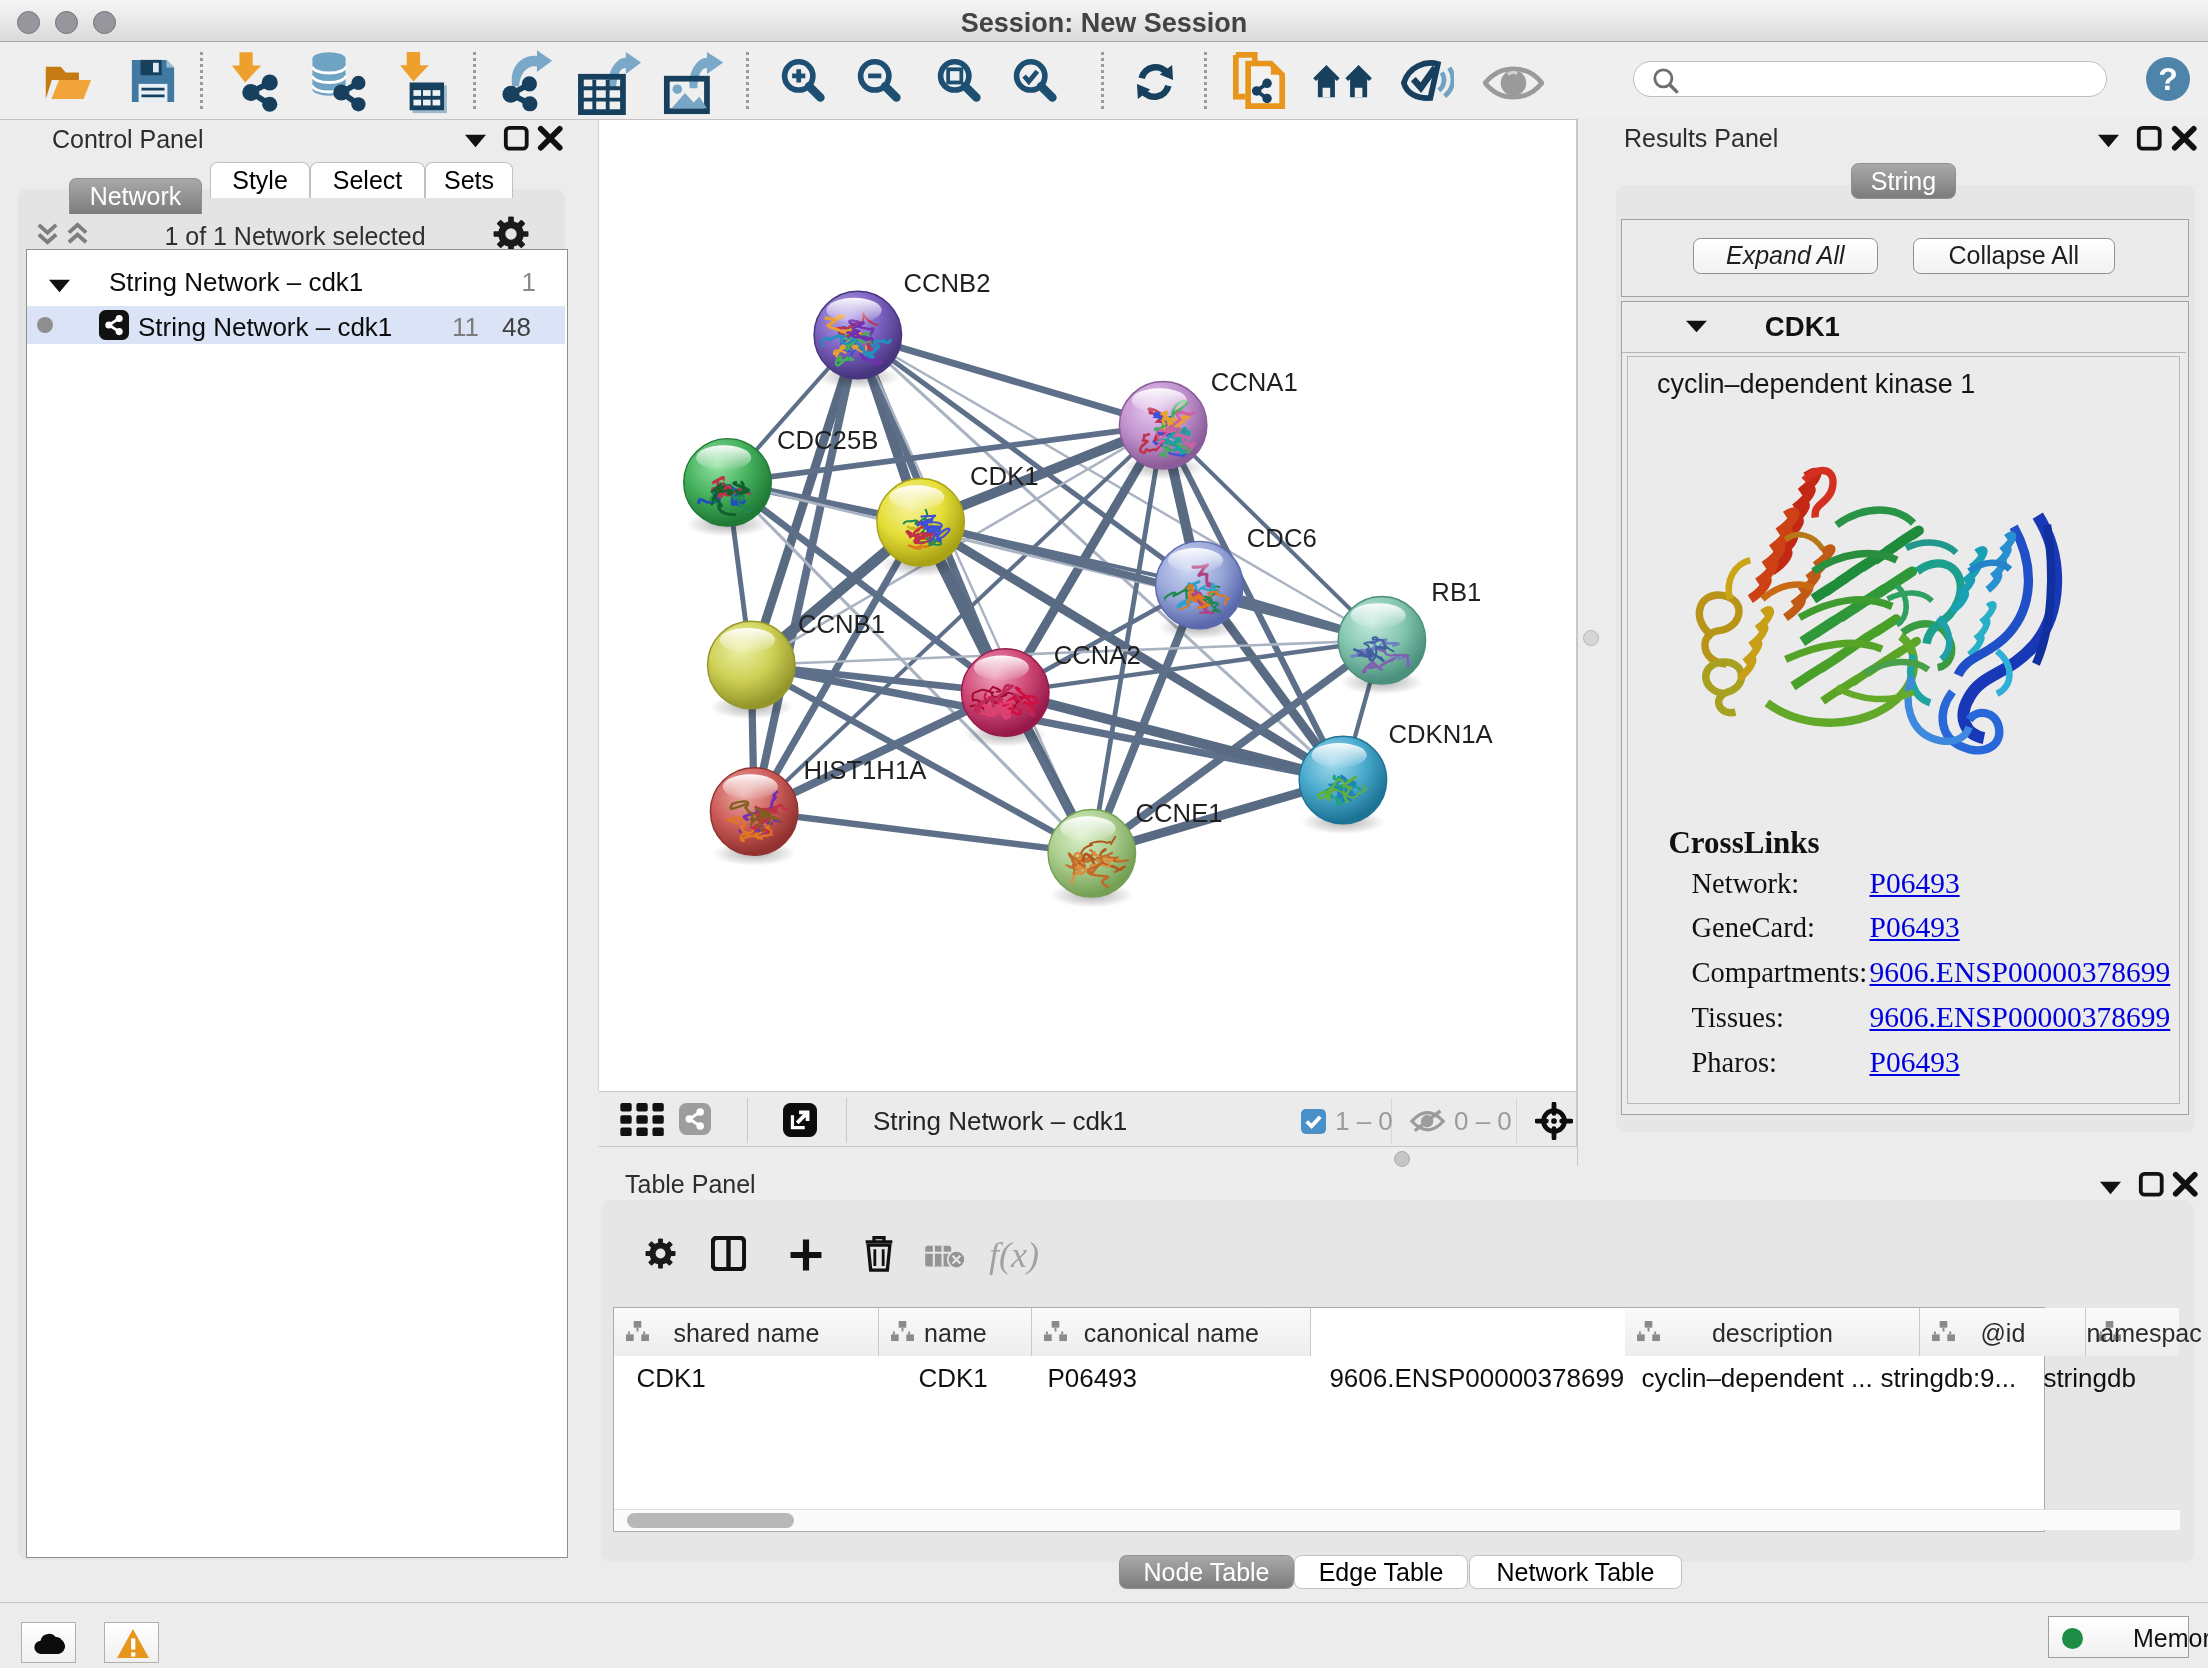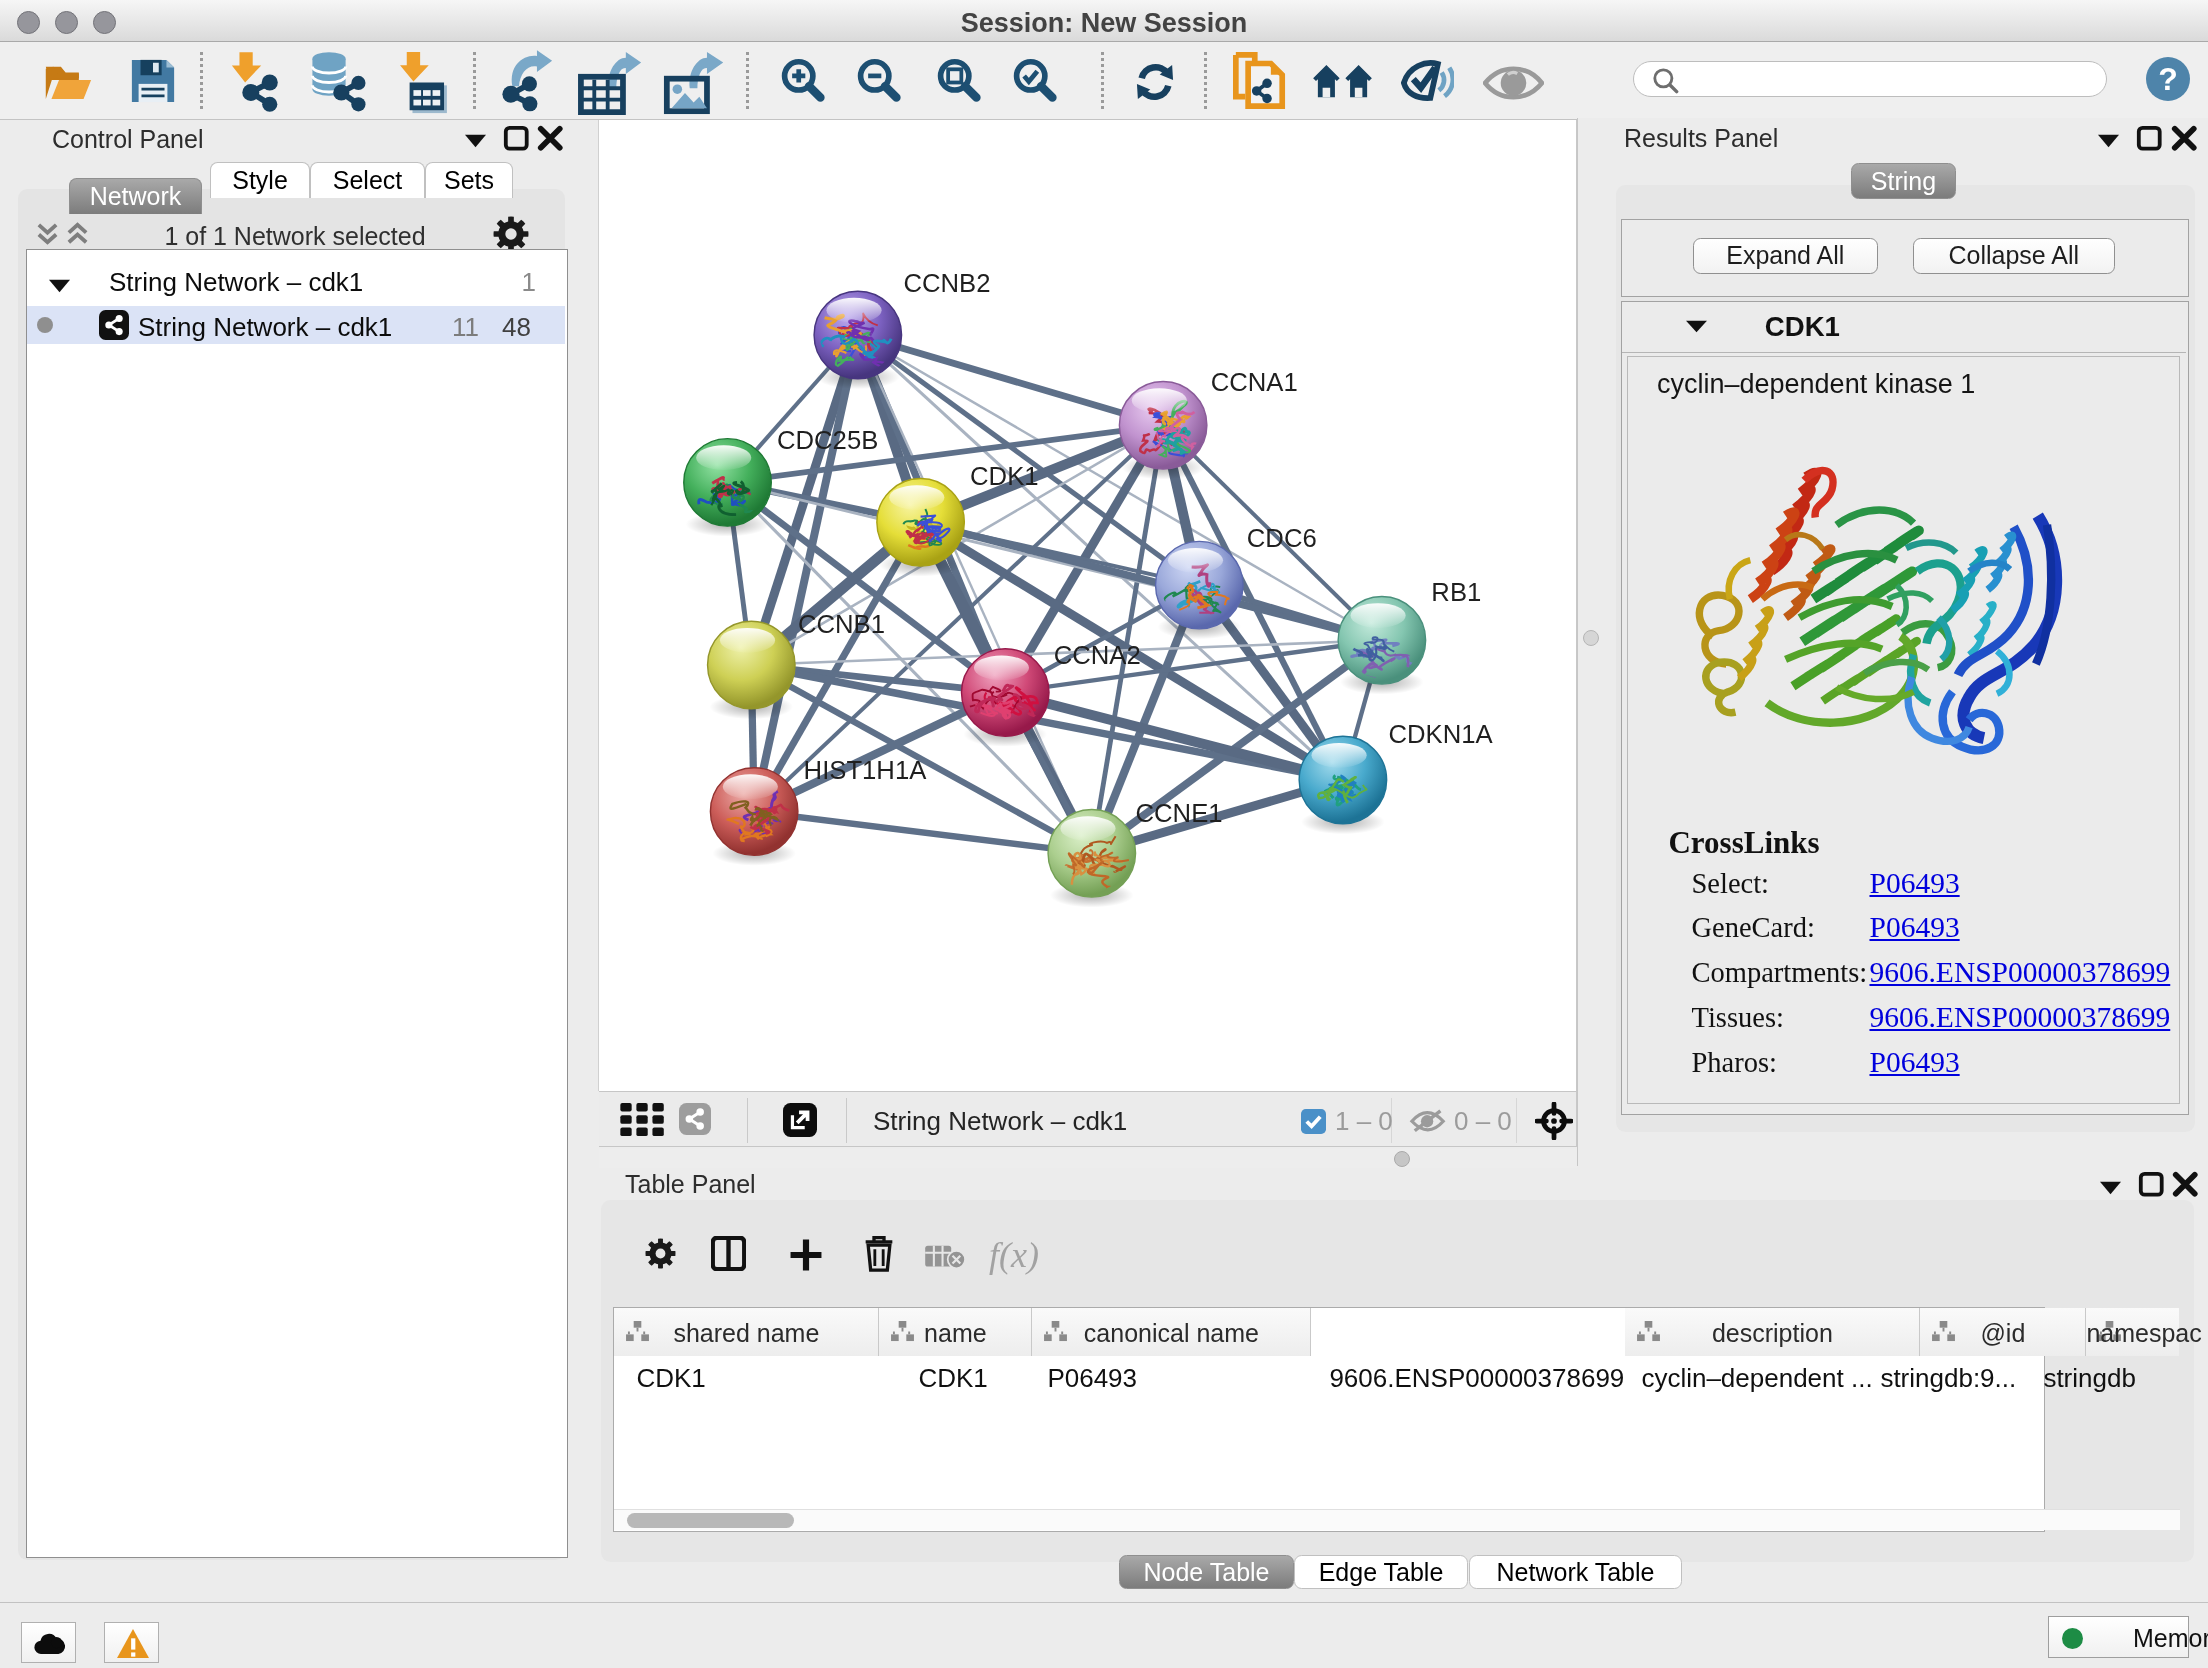--- a/index.html
+++ b/index.html
@@ -651,21 +651,21 @@
     </svg>
   <svg class="abs" style="left:557px;top:5.7px;" width="28.5" height="28.5" viewBox="0 0 30 30">
       <rect x="4" y="4" width="22" height="22" rx="4" fill="none" stroke="#111" stroke-width="4"></rect>
     </svg>
   <svg class="abs" style="left:592px;top:5.7px;" width="28.5" height="28.5" viewBox="0 0 30 30">
       <path d="M5 5 L25 25 M25 5 L5 25" stroke="#111" stroke-width="6" stroke-linecap="round"></path>
     </svg>
   <div class="abs" style="left:273px;top:45px;width:105px;height:36px;background:linear-gradient(#a9a9a9,#7c7c7c);border:1px solid #8f8f8f;border-radius:7.6px;color:#fff;font-size:25px;text-align:center;line-height:34px;z-index:3;">String</div>
   <div id="rp-cont">
     <div class="rbox" style="top:34px;height:78px;">
-      <div class="btn" style="left:71px;top:18px;width:185px;height:36px;line-height:32px;">Expand All</div>
+      <div class="btn" style="left:71px;top:18px;width:185px;height:36px;line-height:32px;font-style:italic;">Expand All</div>
       <div class="btn" style="left:291px;top:18px;width:202px;height:36px;line-height:32px;">Collapse All</div>
     </div>
     <div class="rbox" style="top:116px;height:814px;">
       <svg class="abs" style="left:62px;top:15px;" width="25" height="19" viewBox="0 0 26 20">
           <path d="M2 4 h22 l-11 12 Z" fill="#111"></path>
         </svg>
       <div class="abs" style="left:143px;top:8.6px;font-size:27.6px;font-weight:bold;color:#111;">CDK1</div>
       <div class="abs" style="left:0px;top:50px;width:564px;height:1px;background:#b5b5b5;"></div>
       <div class="abs" style="left:5.7px;top:54px;width:553px;height:748px;border:1px solid #b9b9b9;">
         <div style="position:absolute;left:28.5px;top:12.4px;font-size:27px;color:#151515;">cyclin–dependent kinase 1</div>
@@ -703,21 +703,21 @@
             <path d="M 120 215 C 158 198 196 192 224 204" fill="none" stroke="#55a428" stroke-width="8"></path>
             <path d="M 205 230 C 230 215 258 214 274 226" fill="none" stroke="#4aa048" stroke-width="7"></path>
             <path d="M 175 245 C 200 260 235 262 258 250" fill="none" stroke="#66aa2a" stroke-width="7"></path>
             <path d="M 95 150 C 112 135 134 130 150 138" fill="none" stroke="#c86a14" stroke-width="7"></path>
             <path d="M 250 95 C 270 85 292 88 304 100" fill="none" stroke="#22988c" stroke-width="7"></path>
             <path d="M 318 120 C 334 108 352 108 362 118" fill="none" stroke="#2584c8" stroke-width="7"></path>
             <path d="M 285 170 C 300 185 300 205 288 215" fill="none" stroke="#20a0a8" stroke-width="7"></path>
             <path d="M 240 135 C 255 150 252 170 240 178" fill="none" stroke="#30a060" stroke-width="6"></path>
           </svg>
         <div class="serif" style="position:absolute;left:40px;top:468px;font-size:31px;font-weight:bold;color:#111;">CrossLinks</div>
-        <div class="serif" style="position:absolute;left:63px;top:511px;font-size:28.5px;color:#111;">Select:</div>
+        <div class="serif" style="position:absolute;left:63px;top:511px;font-size:28.5px;color:#111;">Network:</div>
         <div class="serif rlink" style="position:absolute;left:241px;top:510px;font-size:29.5px;">P06493</div>
         <div class="serif" style="position:absolute;left:63px;top:555px;font-size:28.5px;color:#111;">GeneCard:</div>
         <div class="serif rlink" style="position:absolute;left:241px;top:554px;font-size:29.5px;">P06493</div>
         <div class="serif" style="position:absolute;left:63px;top:600px;font-size:28.5px;color:#111;">Compartments:</div>
         <div class="serif rlink" style="position:absolute;left:241px;top:599px;font-size:29.5px;">9606.ENSP00000378699</div>
         <div class="serif" style="position:absolute;left:63px;top:645px;font-size:28.5px;color:#111;">Tissues:</div>
         <div class="serif rlink" style="position:absolute;left:241px;top:644px;font-size:29.5px;">9606.ENSP00000378699</div>
         <div class="serif" style="position:absolute;left:63px;top:690px;font-size:28.5px;color:#111;">Pharos:</div>
         <div class="serif rlink" style="position:absolute;left:241px;top:689px;font-size:29.5px;">P06493</div>
       </div>

